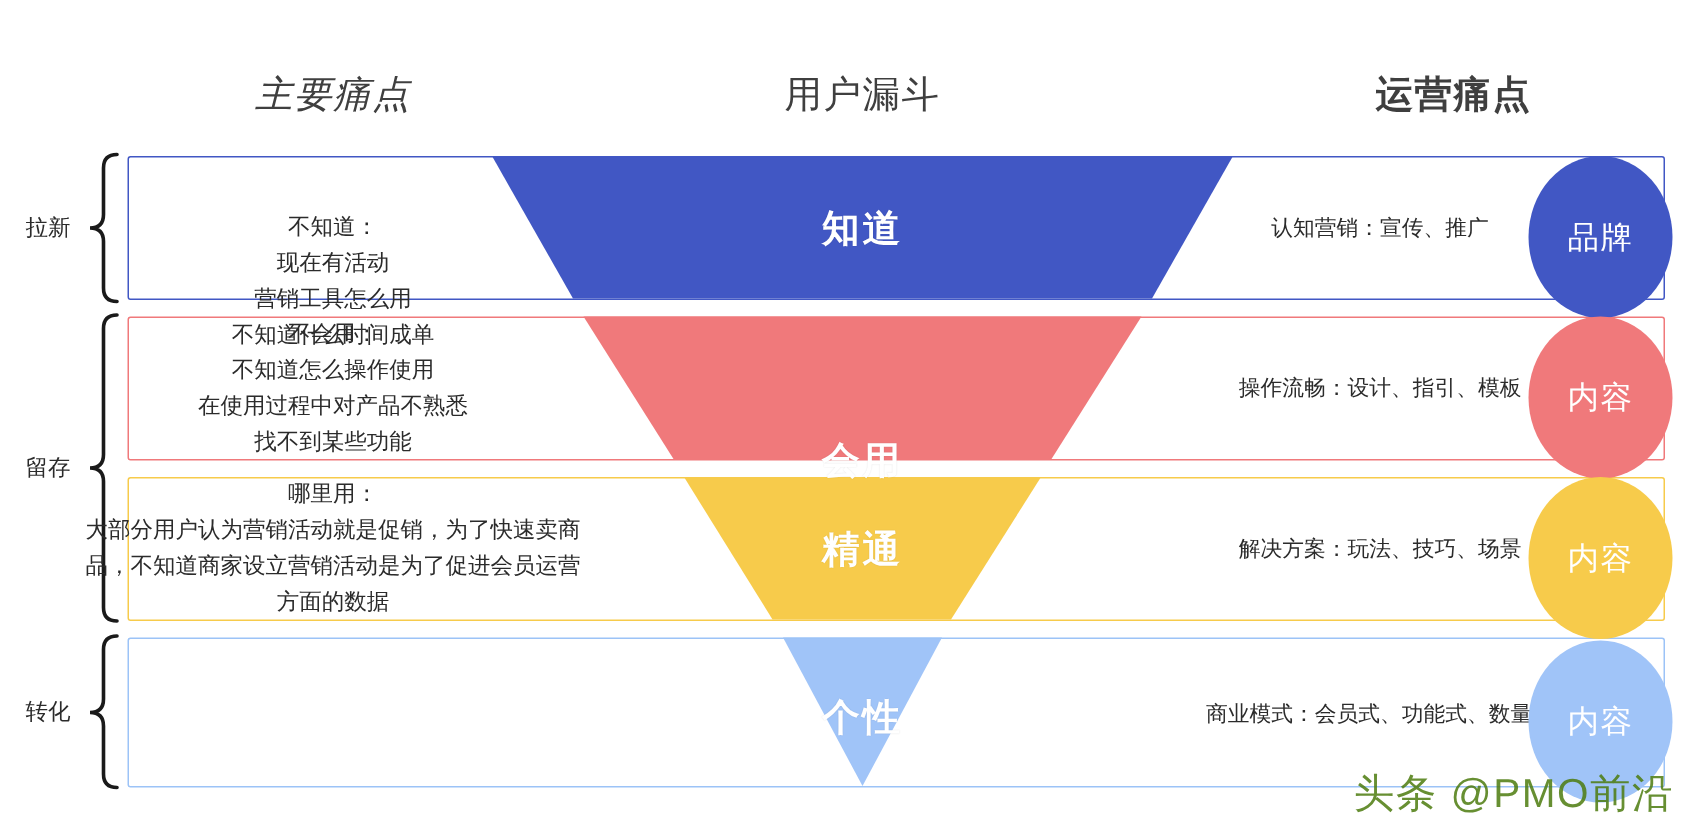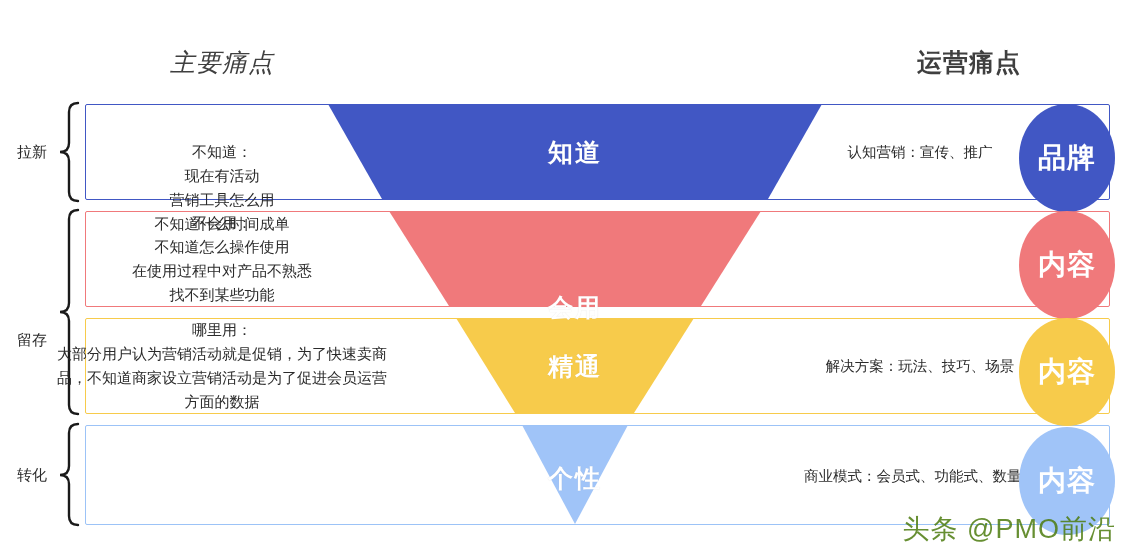--- a/index.html
+++ b/index.html
@@ -69,23 +69,23 @@
   .ops-text.r4{top:476px;}
 
   
   .stage-circle{
     position:absolute;
     width:96px;height:108px;
     border-radius:50%;
     left:1019px;
     display:flex;align-items:center;justify-content:center;
     color:#ffffff;
-    font-size:28px;
+    font-size:21px;
     letter-spacing:1px;
-    font-weight:700;
+    font-weight:400;
   }
   .stage-circle.r1{top:104px;background:#4157C4;}
   .stage-circle.r2{top:211px;background:#F0797B;}
   .stage-circle.r3{top:318px;background:#F7CB4B;}
   .stage-circle.r4{top:427px;background:#A0C4F8;}
 
   
   .funnel-label{
     position:absolute;
     left:575px;
@@ -105,21 +105,21 @@
   
   .brace-label{
     position:absolute;
     font-size:15px;
     color:#2b2b2b;
     white-space:nowrap;
     transform:translate(-50%,-50%);
     left:32px;
   }
   .brace-label.g1{top:152px;}
-  .brace-label.g2{top:312px;margin-top:28px;}
+  .brace-label.g2{top:312px;}
   .brace-label.g3{top:475px;}
 
   
   .watermark{
     position:absolute;
     right:18px;bottom:6px;
     font-size:27px;
     color:#4d7c0f;
     letter-spacing:1px;
     white-space:nowrap;
@@ -145,20 +145,21 @@
   <svg id="braces-svg" width="100" height="553" style="position:absolute;left:0;top:0;pointer-events:none;">
 
     <path d="M 78 103 q -9 0 -9 9 L 69 143 q 0 9 -9 9 q 9 0 9 9 L 69 192 q 0 9 9 9" fill="none" stroke="#1a1a1a" stroke-width="2.4" stroke-linecap="round"></path>
 
     <path d="M 78 210 q -9 0 -9 9 L 69 303 q 0 9 -9 9 q 9 0 9 9 L 69 405 q 0 9 9 9" fill="none" stroke="#1a1a1a" stroke-width="2.4" stroke-linecap="round"></path>
 
     <path d="M 78 424 q -9 0 -9 9 L 69 466 q 0 9 -9 9 q 9 0 9 9 L 69 516 q 0 9 9 9" fill="none" stroke="#1a1a1a" stroke-width="2.4" stroke-linecap="round"></path>
   </svg>
 
   <div class="col-header" style="left:222px;font-style:italic;">主要痛点</div>
+  <div class="col-header" style="left:575px;">用户漏斗</div>
   <div class="col-header" style="left:969px;font-weight:bold;">运营痛点</div>
 
   <div class="stage-row r1"></div>
   <div class="stage-row r2"></div>
   <div class="stage-row r3"></div>
   <div class="stage-row r4"></div>
 
   <div class="pain-text r1">不知道：
 现在有活动
 营销工具怎么用
@@ -169,20 +170,21 @@
 找不到某些功能</div>
   <div class="pain-text r3">哪里用：
 大部分用户认为营销活动就是促销，为了快速卖商品，不知道商家设立营销活动是为了促进会员运营方面的数据</div>
 
   <div class="funnel-label r1">知道</div>
   <div class="funnel-label r2">会用</div>
   <div class="funnel-label r3">精通</div>
   <div class="funnel-label r4">个性</div>
 
   <div class="ops-text r1">认知营销：宣传、推广</div>
+  <div class="ops-text r2">操作流畅：设计、指引、模板</div>
   <div class="ops-text r3">解决方案：玩法、技巧、场景</div>
   <div class="ops-text r4">商业模式：会员式、功能式、数量式</div>
 
   <div class="stage-circle r1">品牌</div>
   <div class="stage-circle r2">内容</div>
   <div class="stage-circle r3">内容</div>
   <div class="stage-circle r4">内容</div>
 
   <div class="brace-label g1">拉新</div>
   <div class="brace-label g2">留存</div>

